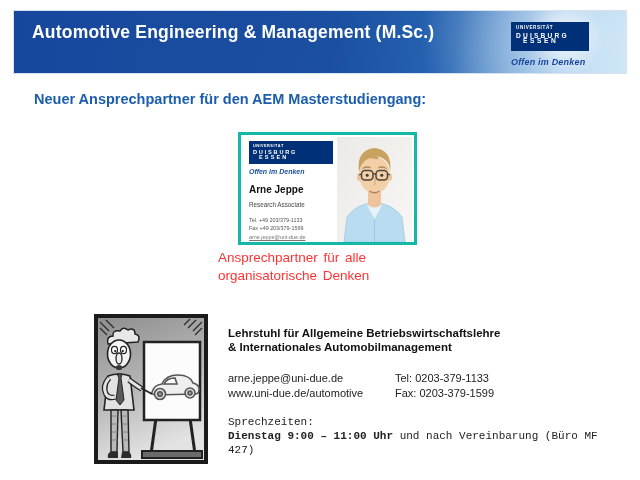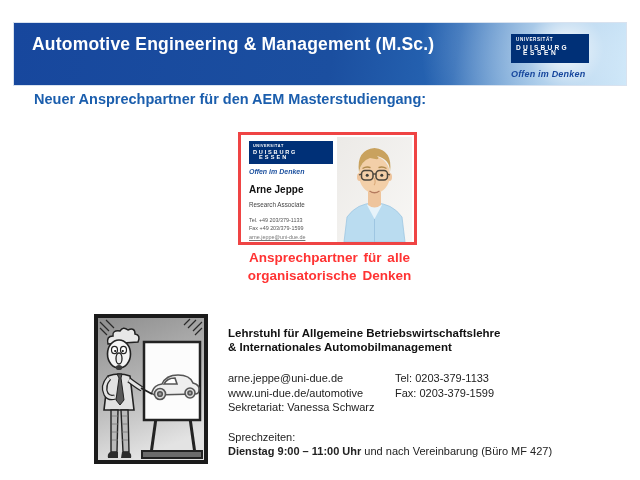--- a/index.html
+++ b/index.html
@@ -9,21 +9,20 @@
     font-family:"Liberation Sans", sans-serif; color:#000;
   }
 
   
   .header {
     position:absolute; left:13px; top:10px; width:614px; height:64px;
     background:
       radial-gradient(circle at 90% 42%, rgba(255,255,255,.95) 0%, rgba(255,255,255,.45) 7%, rgba(255,255,255,0) 26%),
       linear-gradient(100deg, #17479d 0%, #1b4fa0 52%, #2766b4 72%, #6fa9dc 86%, #b9ddf6 100%);
     border:1px solid #d8e2ef;
-    margin-top:12px;
   }
   .header-title {
     position:absolute; left:18px; top:11px;
     color:#fff; font-weight:bold; font-size:17.5px; letter-spacing:.2px;
   }
   .header-subtitle {
     position:absolute; left:18px; top:37px;
     color:#fff; font-size:13.5px;
   }
   .ude-logo { position:absolute; right:37px; top:11px; width:78px; }
@@ -40,52 +39,51 @@
 
   
   .page-heading {
     position:absolute; left:34px; top:91px;
     color:#1b5ead; font-weight:bold; font-size:14.5px;
   }
 
   
   .biz-card {
     position:absolute; left:238px; top:132px; width:179px; height:113px;
-    background:#fff; border:3px solid #ef4444;padding-left:12px;
+    background:#fff; border:3px solid #14b8a6;padding-left:12px;
   }
   .biz-left { position:absolute; left:8px; top:6px; width:92px; }
   .card-logo-box { background:#003077; color:#fff; width:84px; height:23px; padding:2.5px 4px; }
   .card-l1 { font-size:3.8px; font-weight:bold; letter-spacing:.5px; }
   .card-l2 { font-size:5.6px; font-weight:bold; letter-spacing:1.8px; margin-top:1px; }
   .card-l3 { font-size:5.6px; font-weight:bold; letter-spacing:2.1px; margin-top:-1px; padding-left:6px; }
   .card-tagline { margin-top:4px; font-style:italic; font-weight:bold; color:#1a4f9e; font-size:7px; }
   .card-name { margin-top:9px; font-weight:bold; font-size:10px; color:#111; }
   .card-role { margin-top:6px; font-size:6.3px; color:#444; }
   .card-contact { margin-top:8px; font-size:5.4px; color:#555; line-height:1.55; }
   .card-email { color:#777; text-decoration:underline; }
   .biz-photo { position:absolute; right:2px; top:2px; width:75px; height:105px; }
 
   
   .caption {
-    position:absolute; left:232px; top:249px; width:195px;
-    text-align:center; color:#ff3333; font-size:13.5px; line-height:1.3;
+    position:absolute; left:218px; top:249px; width:195px;
+    color:#ff3333; font-size:13.5px; line-height:1.3;
     word-spacing:2px;
-    font-weight:bold;
   }
 
   
   .cartoon { position:absolute; left:94px; top:314px; width:114px; height:150px; }
 
   
   .contact { position:absolute; left:228px; top:326px; width:395px; font-size:11px; }
   .contact .org { font-weight:bold; font-size:11.5px; line-height:14px; color:#111; }
   .contact .address { margin-top:7px; line-height:14px; color:#222; }
   .contact .cols { display:flex; margin-top:17px; line-height:14.5px; color:#222; }
   .contact .col-left { width:167px; }
-  .contact .hours { margin-top:15px; line-height:14px; color:#222; }
+  .contact .hours { margin-top:15px; line-height:14px; color:#222;font-family:Liberation Mono, monospace; }
   .contact .hours .bold { font-weight:bold; }
 </style>
 </head>
 <body>
 
 <div class="header">
   <div class="header-title">Automotive Engineering &amp; Management (M.Sc.)</div>
   <div class="ude-logo">
     <div class="ude-logo-box">
       <div class="ude-l1">UNIVERSITÄT</div>
@@ -227,21 +225,20 @@
 
 <div class="contact">
   <div class="org">
     <div>Lehrstuhl für Allgemeine Betriebswirtschaftslehre</div>
     <div>&amp; Internationales Automobilmanagement</div>
   </div>
   <div class="cols">
     <div class="col-left">
       <div>arne.jeppe@uni-due.de</div>
       <div>www.uni-due.de/automotive</div>
-      <div>Sekretariat: Vanessa Schwarz</div>
     </div>
     <div class="col-right">
       <div>Tel: 0203-379-1133</div>
       <div>Fax: 0203-379-1599</div>
     </div>
   </div>
   <div class="hours">
     <div>Sprechzeiten:</div>
     <div><span class="bold">Dienstag 9:00 – 11:00 Uhr</span><span> und nach Vereinbarung (Büro MF 427)</span></div>
   </div>

